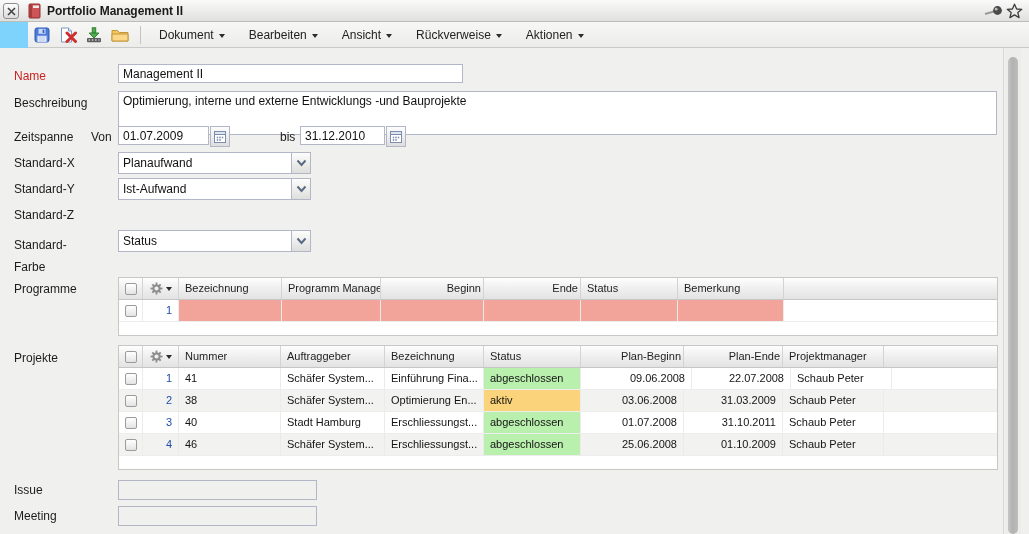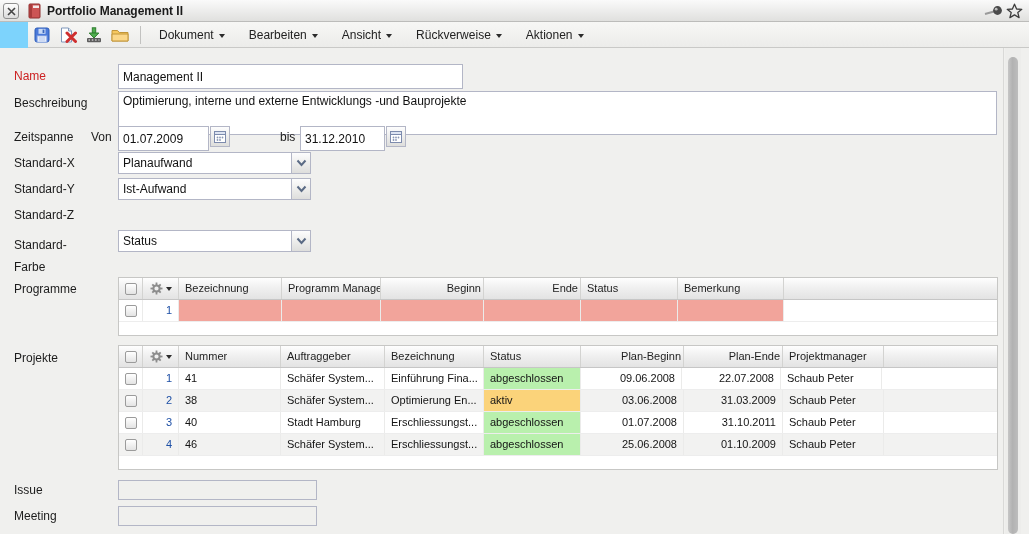--- a/index.html
+++ b/index.html
@@ -31,21 +31,21 @@
 
   
   .content { position:absolute; left:0; top:48px; width:1029px; height:486px; background:#f0f0ee; }
   .content-edge { position:absolute; left:1003px; top:0; width:1px; height:486px; background:#d9d9d7; }
   .vscroll { position:absolute; left:1005px; top:0; width:16px; height:486px; background:#ededeb; }
   .vscroll-thumb { position:absolute; left:3px; top:9px; width:10px; height:477px;
     border-radius:5px; background:linear-gradient(90deg,#c6c6c6,#b2b2b2 45%,#bdbdbd); cursor:pointer; }
 
   .flabel { position:absolute; font-size:12px; color:#1c1c1c; }
   .flabel.red { color:#cc2222; }
-  .txt-input { position:absolute; height:25px; border:1px solid #b3b6c6; background:#fff;
+  .txt-input { position:absolute; height:19px; border:1px solid #b3b6c6; background:#fff;
     font-family:"Liberation Sans", sans-serif; font-size:12px; color:#111; padding:0 4px; }
   .txt-area { position:absolute; border:1px solid #b3b6c6; background:#fff; resize:none;
     font-family:"Liberation Sans", sans-serif; font-size:12px; color:#111; padding:2px 4px; overflow:hidden; }
   .dis-input { background:#f0f0ee; height:20px; }
   .trigger-btn { position:absolute; width:20px; height:21px; border:1px solid #b3b6c6;
     background:linear-gradient(#fdfdfd,#dededc); display:flex; align-items:center; justify-content:center; cursor:pointer; }
 
   .combo { position:absolute; width:193px; height:22px; }
   .combo .combo-text { position:absolute; left:0; top:0; width:174px; height:22px; border:1px solid #b3b6c6;
     background:#fff; font-size:12px; color:#111; padding:0 4px; font-family:"Liberation Sans", sans-serif; }
@@ -304,21 +304,21 @@
 
       <div class="grid-row">
         <div class="cell cb">
             <span class="checkbox"></span>
           </div>
         <div class="cell rownum">1</div>
         <div class="cell" style="width:102px;">41</div>
         <div class="cell" style="width:104px;">Schäfer System...</div>
         <div class="cell" style="width:99px;">Einführung Fina...</div>
         <div class="cell" style="width: 97px; background-color: rgb(185, 240, 173);">abgeschlossen</div>
-        <div class="cell right" style="width:101px;">09.06.2008</div>
+        <div class="cell right" style="width:111px;">09.06.2008</div>
         <div class="cell right" style="width:99px;">22.07.2008</div>
         <div class="cell" style="width:101px;">Schaub Peter</div>
         <div class="cell fill"></div>
       </div>
 
       <div class="grid-row alt">
         <div class="cell cb">
             <span class="checkbox"></span>
           </div>
         <div class="cell rownum">2</div>

